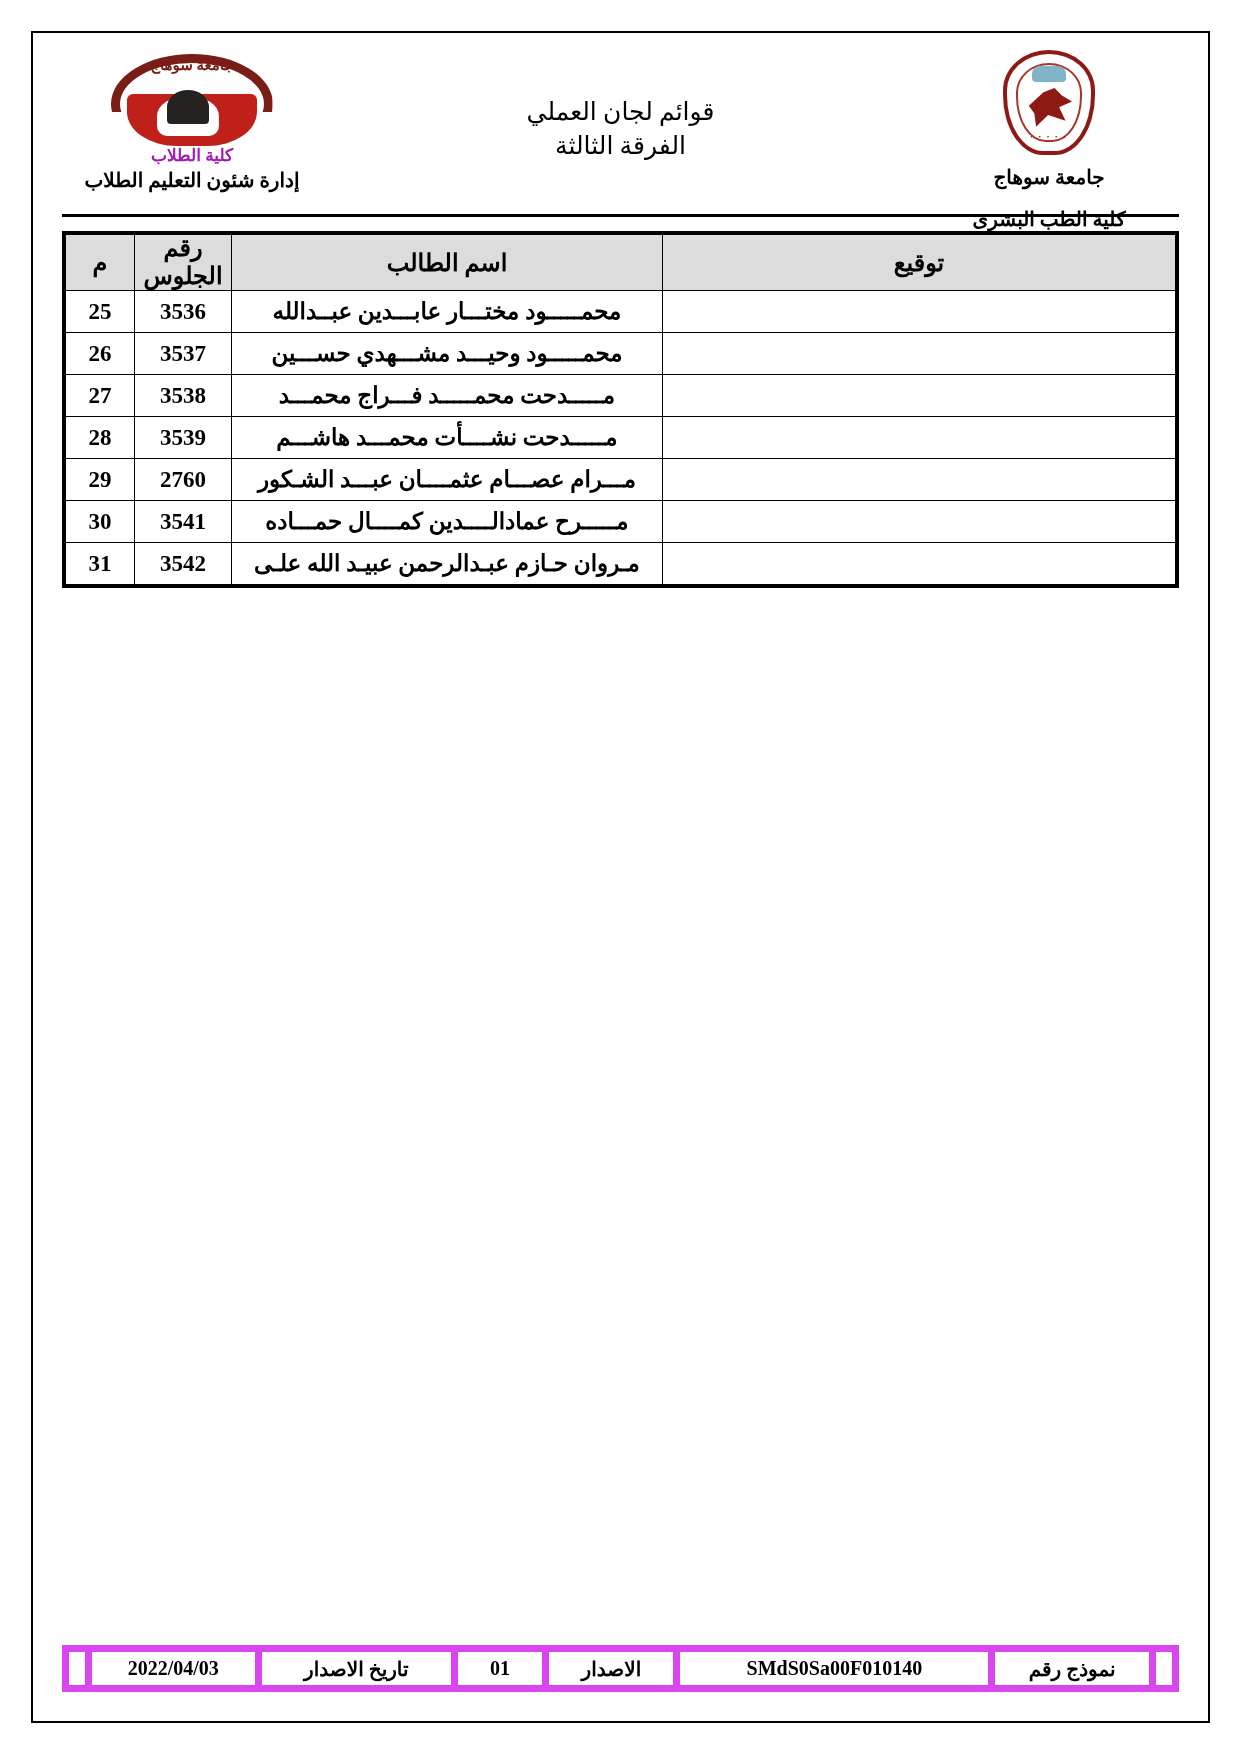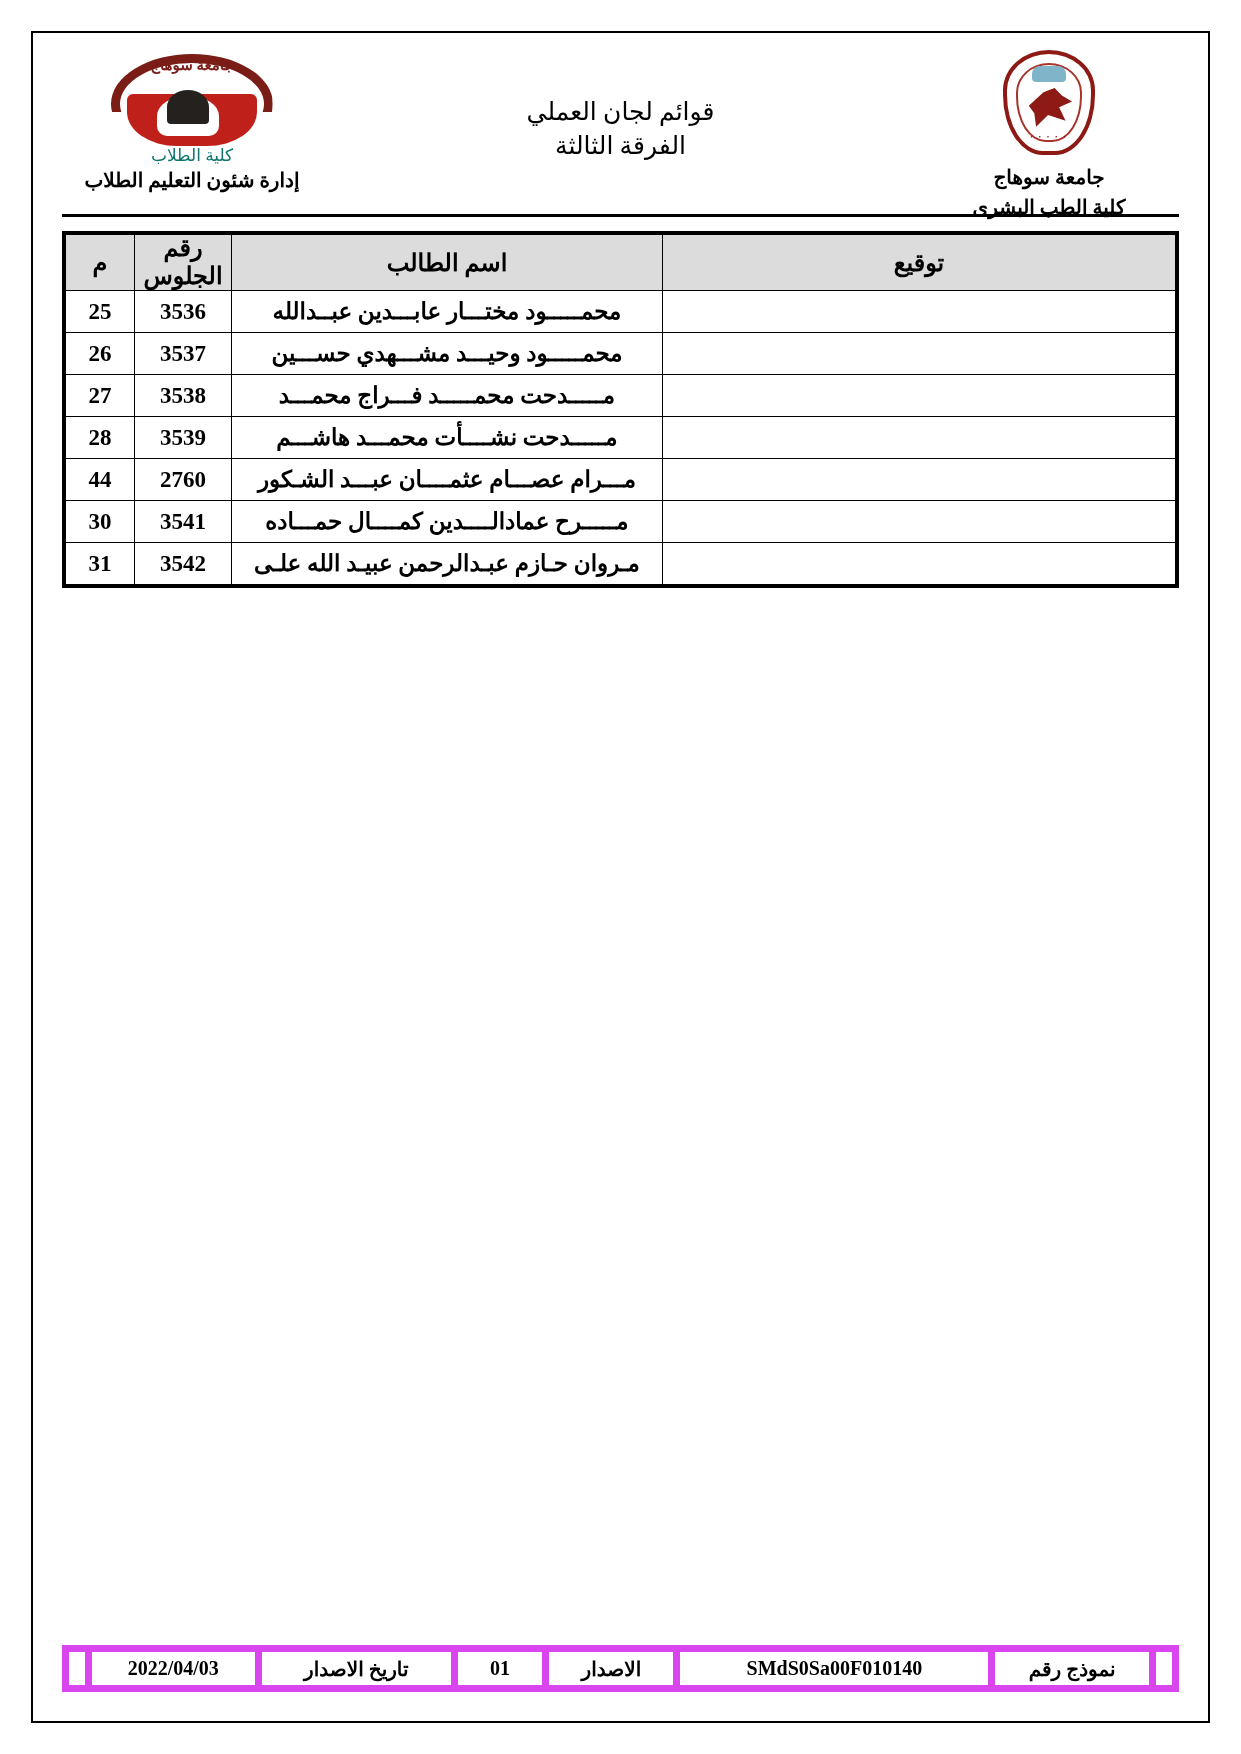--- a/index.html
+++ b/index.html
@@ -178,22 +178,22 @@
     background: #25211f;
     border-radius: 50% 50% 4px 4px;
   }
   .fac-script {
     position: absolute;
     left: 0;
     right: 0;
     bottom: 2px;
     text-align: center;
     font-size: 17px;
-    font-weight: normal;
-    color: #0f766e;
+    font-weight: bold;
+    color: #a21caf;
   }
   .fac-top-script {
     position: absolute;
     left: 0;
     right: 0;
     top: 6px;
     text-align: center;
     font-size: 15px;
     font-weight: bold;
     color: #7a1d16;
@@ -295,21 +295,21 @@
         <div class="univ-block">
           <div class="univ-crest">
             <div class="crest-shield">
               <div class="crest-inner"></div>
               <div class="crest-top"></div>
               <div class="crest-bird"></div>
               <div class="crest-dots">• • • • •</div>
             </div>
           </div>
           <div class="univ-name">جامعة سوهاج</div>
-          <div class="univ-name" style="margin-top:0;">كلية الطب البشرى</div>
+          <div class="univ-name" style="margin-top:12px;">كلية الطب البشرى</div>
         </div>
       </div>
 
       <div class="header-center">
         <div class="title-line">قوائم لجان العملي</div>
         <div class="title-line">الفرقة الثالثة</div>
       </div>
 
       <div class="header-left">
         <div class="fac-block">
@@ -360,21 +360,21 @@
           <tr>
             <td class="col-sign"></td>
             <td class="col-name">مـــــدحت نشــــأت محمـــد هاشـــم</td>
             <td class="col-seat">3539</td>
             <td class="col-serial">28</td>
           </tr>
           <tr>
             <td class="col-sign"></td>
             <td class="col-name">مـــرام عصـــام عثمــــان عبـــد الشـكور</td>
             <td class="col-seat">2760</td>
-            <td class="col-serial">44</td>
+            <td class="col-serial">29</td>
           </tr>
           <tr>
             <td class="col-sign"></td>
             <td class="col-name">مـــــرح عمادالــــدين كمــــال حمـــاده</td>
             <td class="col-seat">3541</td>
             <td class="col-serial">30</td>
           </tr>
           <tr>
             <td class="col-sign"></td>
             <td class="col-name">مـروان حـازم عبـدالرحمن عبيـد الله علـى</td>

